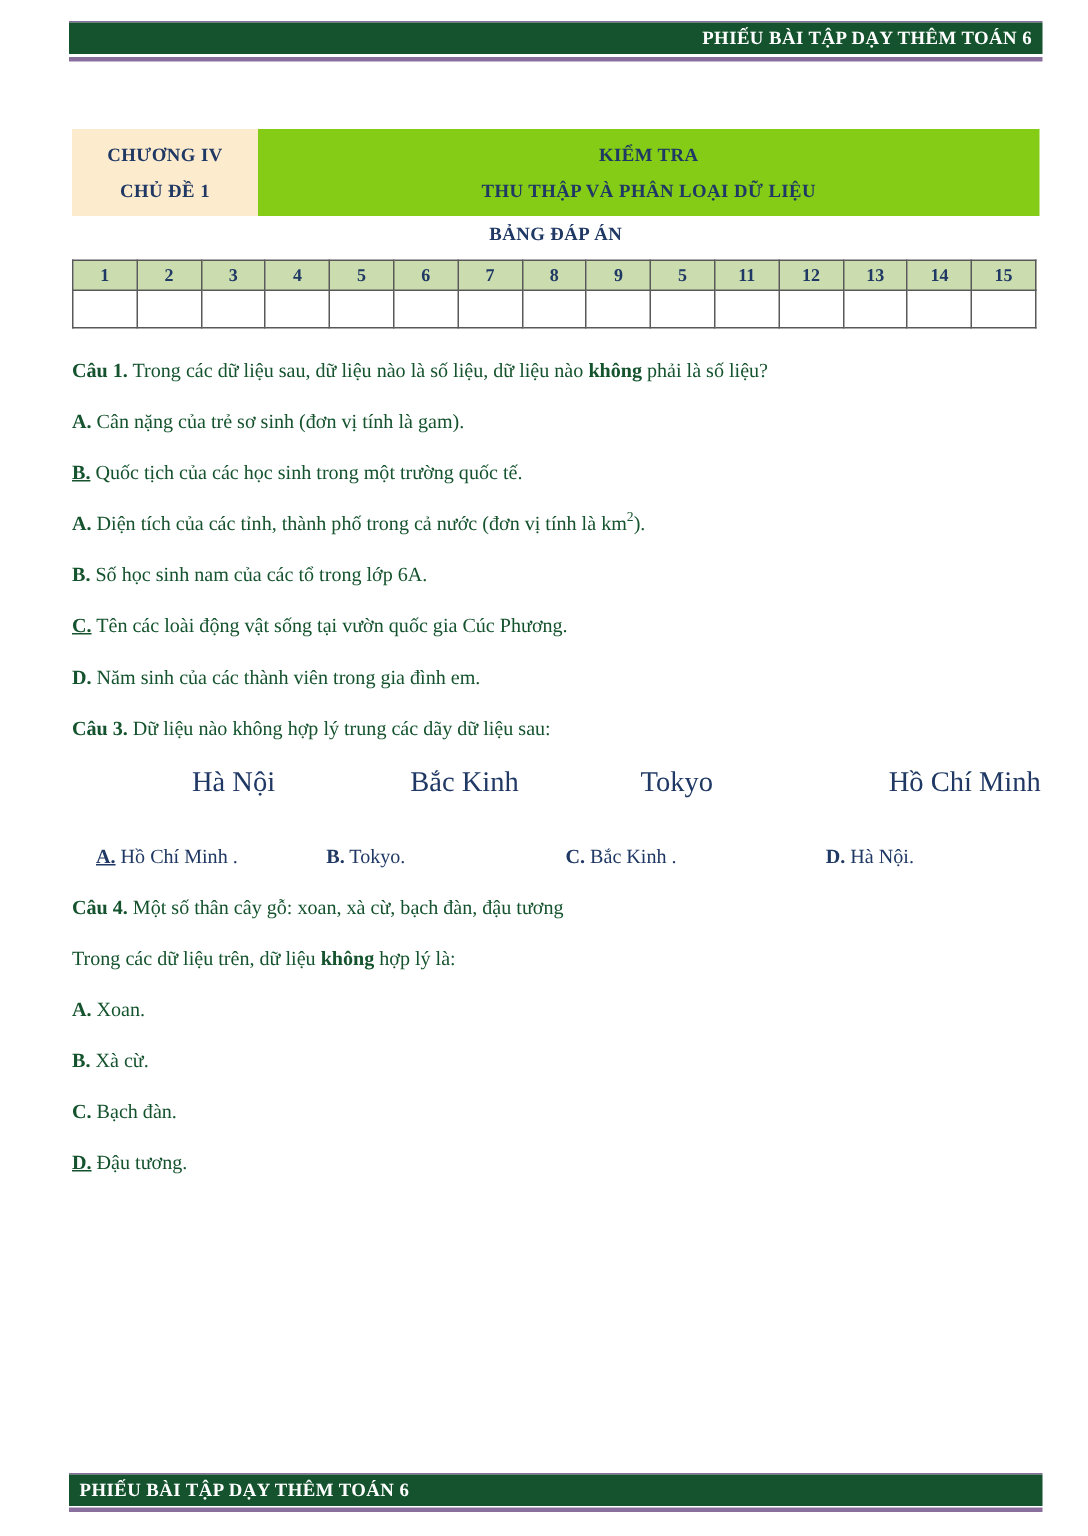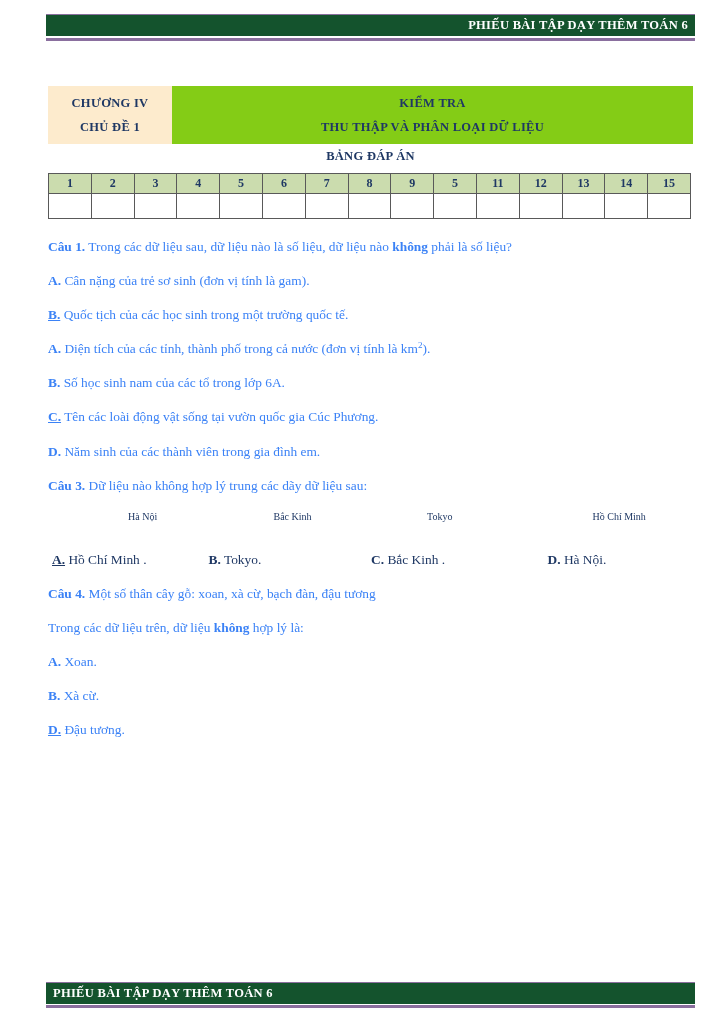--- a/index.html
+++ b/index.html
@@ -134,49 +134,49 @@
   .content {
     position: absolute;
     left: 48px;
     top: 238px;
     width: 648px;
   }
   .para {
     font-size: 13.4px;
     line-height: 1.35;
     margin: 0 0 16px 0;
-    color: #3b82f6;
+    color: #14532d;
   }
   .para.tight { margin-bottom: 15px; }
   .para b { font-weight: bold; }
   .opt-letter { font-weight: bold; }
   .opt-letter.correct { text-decoration: underline; }
   sup { font-size: 0.68em; vertical-align: super; line-height: 0; }
 
   
   .city-row {
     display: flex;
     margin: 0 0 30px 0;
-    font-size: 10px;
+    font-size: 19px;
     padding-left: 22px;
     box-sizing: border-box;
   }
   .city-row .city {
     width: 25%;
     text-align: left;
   }
   .city-row .city.c0 { padding-left: 58px; }
   .city-row .city.c1 { padding-left: 42px; }
   .city-row .city.c2 { padding-left: 50px; }
   .city-row .city.c3 { padding-left: 62px; }
 
   
   .inline-opts {
     display: flex;
-    margin: 0 0 17px 4px;
+    margin: 0 0 17px 16px;
     font-size: 13.4px;
   }
   .inline-opts .io {
     width: 25%;
   }
   .inline-opts .io.i1 { padding-left: 8px; }
   .inline-opts .io.i2 { padding-left: 14px; }
   .inline-opts .io.i3 { padding-left: 28px; }
 </style>
 </head>
@@ -289,20 +289,23 @@
   <p class="para">
     <span>Trong các dữ liệu trên, dữ liệu </span><b>không</b><span> hợp lý là:</span>
   </p>
   <p class="para">
     <span class="opt-letter">A.</span><span> Xoan.</span>
   </p>
   <p class="para">
     <span class="opt-letter">B.</span><span> Xà cừ.</span>
   </p>
   <p class="para">
+    <span class="opt-letter">C.</span><span> Bạch đàn.</span>
+  </p>
+  <p class="para">
     <span class="opt-letter correct">D.</span><span> Đậu tương.</span>
   </p>
 
 </div>
 
 <div class="banner-wrap footer">
   <div class="banner-topline"></div>
   <div class="banner-bar">
     <span class="banner-text">PHIẾU BÀI TẬP DẠY THÊM TOÁN 6</span>
   </div>

